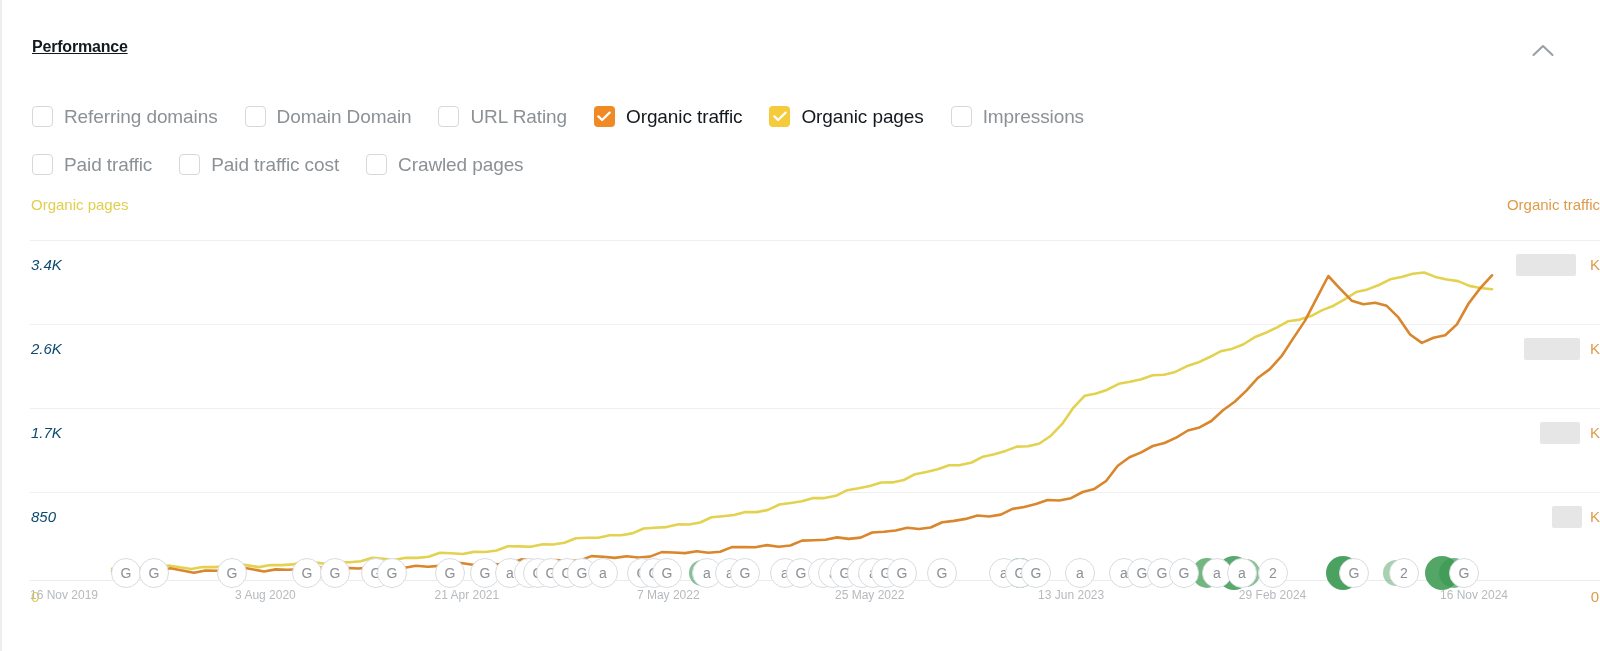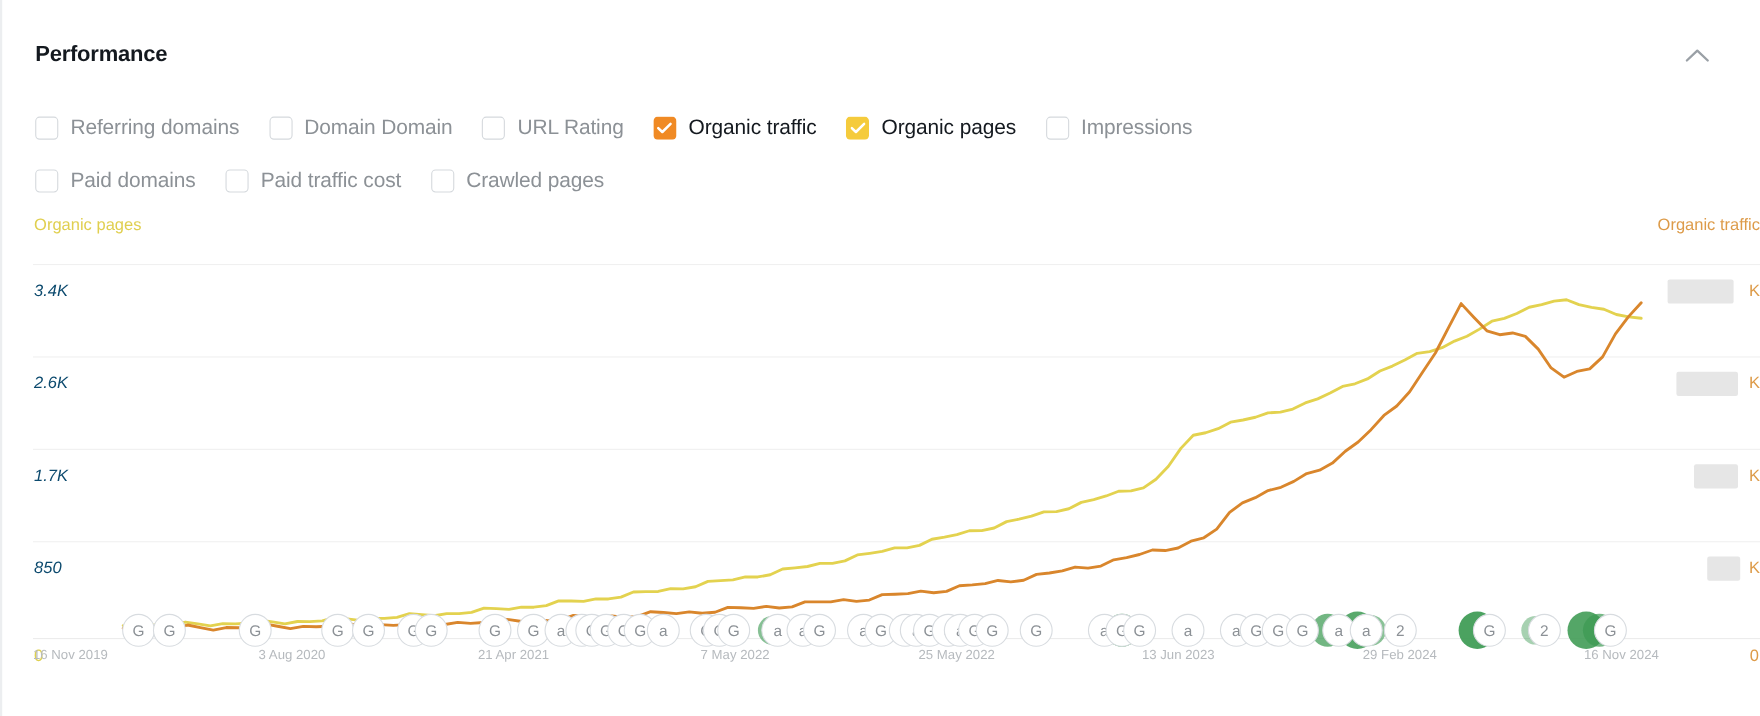--- a/index.html
+++ b/index.html
@@ -19,24 +19,25 @@
 
   
   .panel-header {
     position: absolute;
     left: 0; top: 0;
     width: 1600px; height: 86px;
   }
   .panel-title {
     position: absolute;
     left: 30px; top: 38px;
-    font-size: 20px;
+    font-size: 16px;
     font-weight: bold;
     color: #14191f;
     letter-spacing: -0.2px;
+    text-decoration: underline;
   }
   .collapse-btn {
     position: absolute;
     right: 42px; top: 36px;
     width: 34px; height: 28px;
     display: flex; align-items: center; justify-content: center;
     cursor: pointer;
   }
   .collapse-btn svg { display: block; }
 
@@ -238,21 +239,21 @@
           <span class="metric-label">Organic pages</span>
         </div>
         <div class="metric">
           <span class="cbox"></span>
           <span class="metric-label">Impressions</span>
         </div>
       </div>
     <div class="metric-row" id="row2">
         <div class="metric">
           <span class="cbox"></span>
-          <span class="metric-label">Paid domains</span>
+          <span class="metric-label">Paid traffic</span>
         </div>
         <div class="metric">
           <span class="cbox"></span>
           <span class="metric-label">Paid traffic cost</span>
         </div>
         <div class="metric">
           <span class="cbox"></span>
           <span class="metric-label">Crawled pages</span>
         </div>
       </div>

